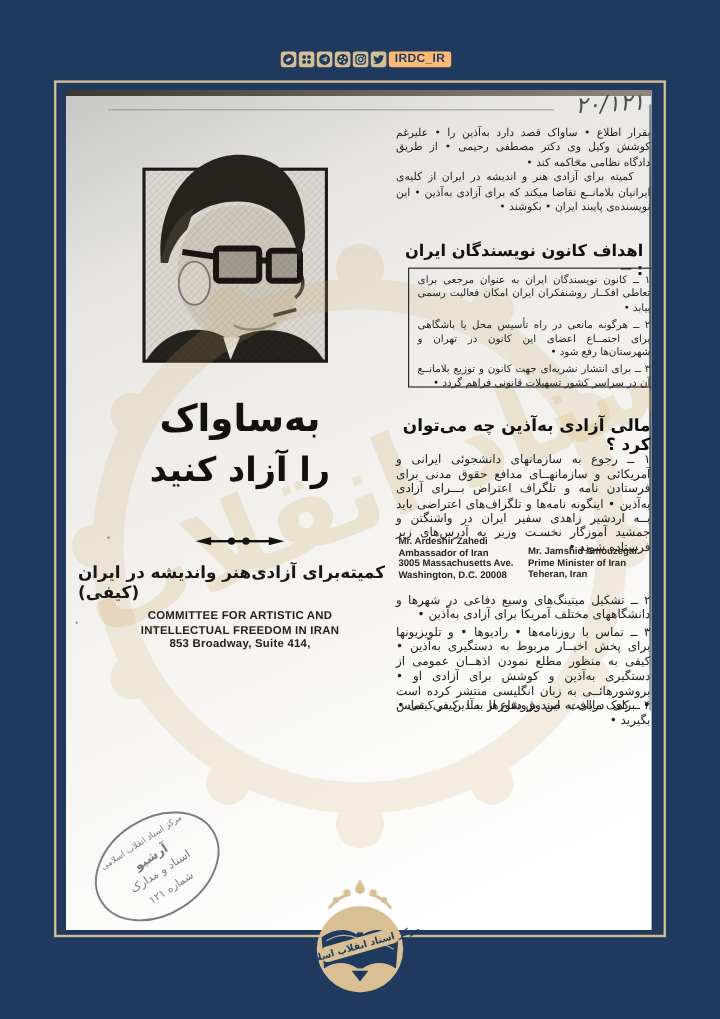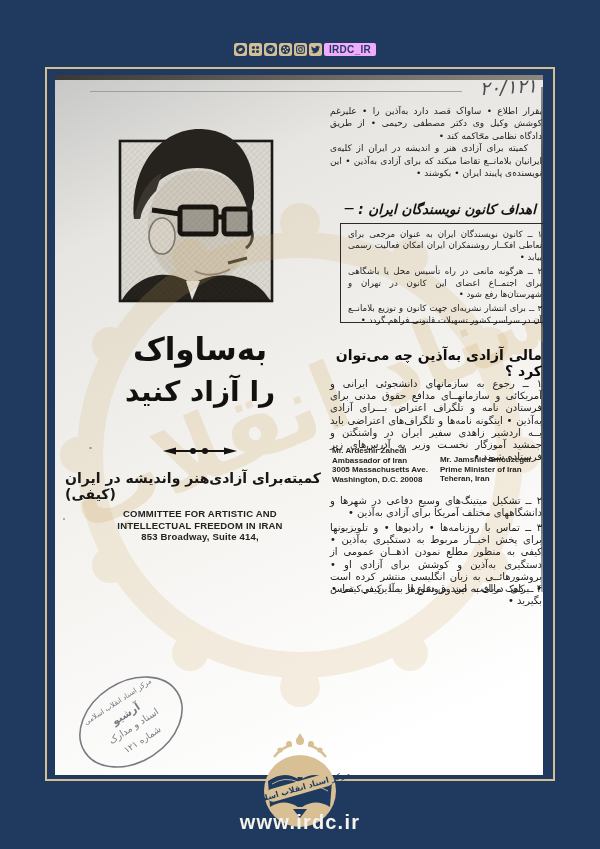--- a/index.html
+++ b/index.html
@@ -5,21 +5,21 @@
   html,body{margin:0;padding:0;}
   .canvas{
     position:relative;width:600px;height:849px;overflow:hidden;
     background:#20395e;
     font-family:"DejaVu Sans",sans-serif;
   }
   
   .social-bar{position:absolute;top:43px;left:234px;display:flex;align-items:center;gap:2px;z-index:6;}
   .soc-ico{width:13px;height:13px;background:#d5bf95;border-radius:2.5px;display:flex;align-items:center;justify-content:center;}
   .soc-ico svg{width:11px;height:11px;display:block;}
-  .handle{background:#f0abfc;color:#1e3a5f;font-weight:bold;font-size:10px;line-height:13px;padding:0 5px;border-radius:2px;letter-spacing:.3px;font-family:"Liberation Sans",sans-serif;}
+  .handle{background:#fdba74;color:#1e3a5f;font-weight:bold;font-size:10px;line-height:13px;padding:0 5px;border-radius:2px;letter-spacing:.3px;font-family:"Liberation Sans",sans-serif;}
   
   .gold-frame{position:absolute;left:45px;top:67px;width:510px;height:714px;border:2px solid #d3bd92;box-sizing:border-box;}
   .paper{
     position:absolute;left:55px;top:75px;width:488px;height:700px;overflow:hidden;
     background:linear-gradient(155deg,#c7c7c5 0%,#e7e6e3 20%,#f5f4f1 55%,#ffffff 90%);
     color:#1c1b19;
   }
   .scan-top{position:absolute;left:0;top:0;width:100%;height:5px;background:linear-gradient(90deg,#3a3834,#6b675f 55%,#8d887e);}
   .scan-fold{position:absolute;left:486px;top:12px;width:2px;height:505px;background:linear-gradient(#777,#2e2e2c 15%,#3a3a38 80%,#999);opacity:.8;}
   .scan-hline{position:absolute;left:35px;top:16px;width:372px;height:1px;background:#8d8d8b;opacity:.75;}
@@ -39,21 +39,21 @@
   .committee-fa{position:absolute;left:10px;top:395px;width:270px;text-align:left;
     font-size:14px;font-weight:bold;direction:rtl;color:#181715;}
   .committee-en{position:absolute;left:10px;top:433px;width:270px;text-align:center;
     font-family:"Liberation Sans",sans-serif;font-size:9.5px;font-weight:bold;line-height:11.5px;color:#232220;letter-spacing:.2px;}
   
   .fa{direction:rtl;text-align:justify;color:#1e1d1b;}
   .intro{position:absolute;left:275px;top:30px;width:212px;font-size:9px;line-height:12.4px;}
   .intro p{margin:0;}
   .intro p + p{text-indent:14px;}
   .goals-heading{position:absolute;left:275px;top:126px;width:212px;direction:rtl;text-align:right;
-    font-size:13.5px;font-weight:bold;color:#121110;padding-right:6px;box-sizing:border-box;font-style:italic;}
+    font-size:13.5px;font-weight:bold;color:#121110;padding-right:6px;box-sizing:border-box;}
   .goals-heading::after{content:"—";font-size:10px;margin-right:4px;vertical-align:2px;}
   .goals-box{position:absolute;left:285px;top:148px;width:210px;height:100px;box-sizing:border-box;
     border:1.3px solid #2c2b29;padding:5px 7px;font-size:8.6px;line-height:11.4px;}
   .goals-box p{margin:0 0 3px 0;}
   .action-heading{position:absolute;left:275px;top:272px;width:212px;direction:rtl;text-align:right;
     font-size:14px;font-weight:bold;color:#0f0e0d;letter-spacing:-.2px;}
   .item{position:absolute;left:275px;width:212px;font-size:10px;line-height:12.2px;}
   .item1{top:303px;}
   .addresses{position:absolute;left:277px;top:371px;width:210px;display:flex;gap:12px;
     font-family:"Liberation Sans",sans-serif;font-size:8px;font-weight:bold;line-height:9.6px;color:#26251f;}
@@ -281,15 +281,14 @@
       <path d="M80 53 q-13 -8 -26 -2"></path>
       <path d="M24 60 q13 -8 26 -2"></path>
       <path d="M80 60 q-13 -8 -26 -2"></path>
     </g>
     <g transform="rotate(-16 52 57)">
       <rect x="18" y="50" width="68" height="13" rx="6" fill="#d8c094"></rect>
       <text x="52" y="59.5" text-anchor="middle" font-size="8" font-weight="bold" fill="#1e3a5f">مرکز اسناد انقلاب اسلامی</text>
     </g>
   </svg>
 
-  <div class="site-url">www.irdc.ir</div>
 
 </div>
 
 </body></html>

